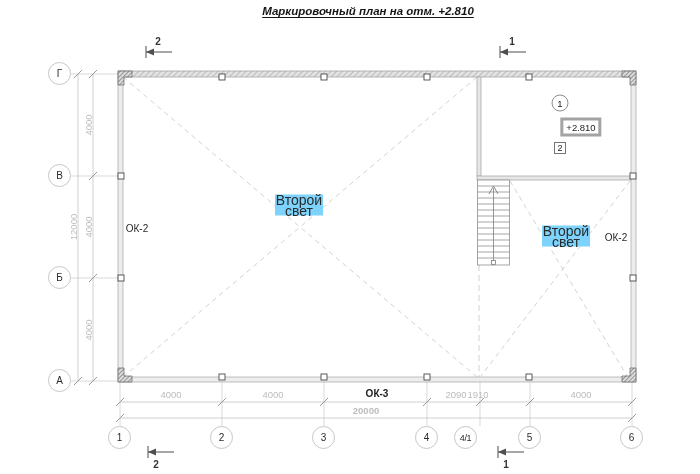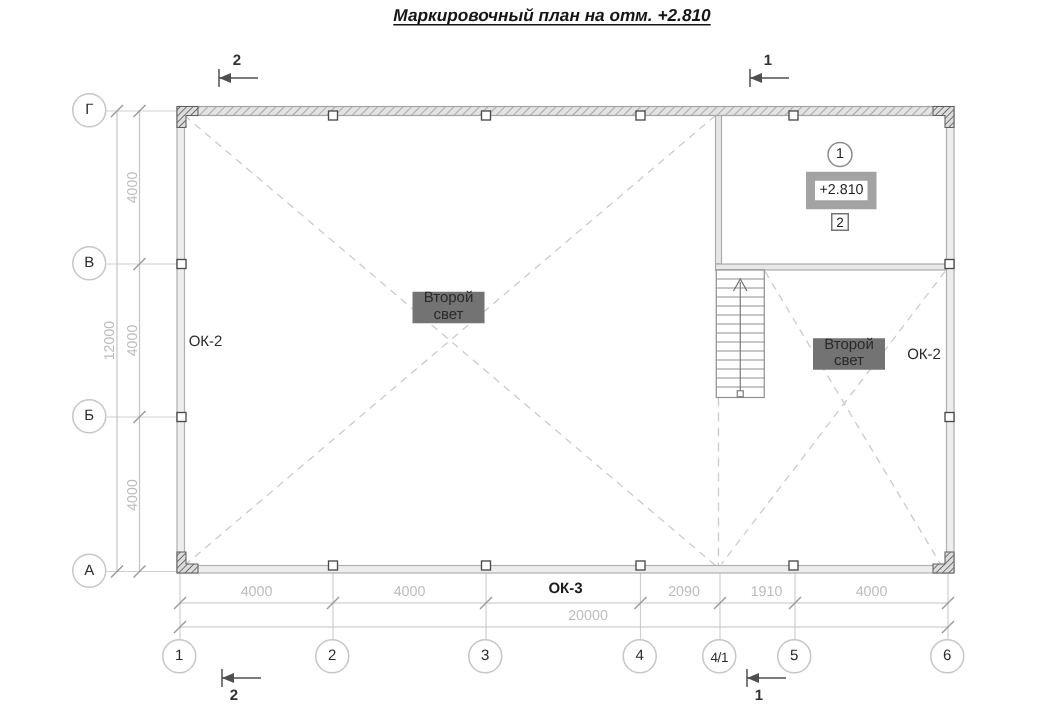--- a/index.html
+++ b/index.html
@@ -11,28 +11,28 @@
          font-weight:bold;color:#161616;text-decoration:underline;text-underline-offset:2px;}
   .bubble{width:23px;height:23px;box-sizing:border-box;border:1px solid #c7c7c7;border-radius:50%;
           background:#fff;display:flex;align-items:center;justify-content:center;
           font-size:10px;color:#2b2b2b;}
   .bubble.small{font-size:9px;letter-spacing:-0.3px;}
   .dimh{font-size:9.5px;color:#bcbcbc;transform:translateX(-50%);white-space:nowrap;}
   .dimv{width:40px;height:12px;text-align:center;font-size:9.5px;color:#bcbcbc;
         transform:rotate(-90deg);transform-origin:center;white-space:nowrap;}
   .lbl{font-size:10px;color:#2a2a2a;transform:translate(-50%,-50%);white-space:nowrap;background:#fff;padding:0 1px;}
   .lbl.bold{font-weight:bold;color:#1c1c1c;margin-top:30px;}
-  .void{font-size:10px;color:#2a2a2a;width:48px;text-align:center;line-height:10.5px;
-        transform:translate(-50%,-50%);background:#737373;}
+  .void{font-size:14px;color:#2a2a2a;width:48px;text-align:center;line-height:10.5px;
+        transform:translate(-50%,-50%);background:#7dd3fc;}
   .sec{font-size:10px;font-weight:bold;color:#333;transform:translate(-50%,-50%);}
   .tag-circle{width:17px;height:17px;box-sizing:border-box;border:1px solid #8d8d8d;border-radius:50%;
               background:#fff;display:flex;align-items:center;justify-content:center;
               font-size:9.5px;color:#222;transform:translate(-50%,-50%);}
-  .tag-box{box-sizing:border-box;border:6px solid #a3a3a3;background:#fff;padding:1px 3px;
-           font-size:9.5px;color:#1f1f1f;transform:translate(-50%,-50%);white-space:nowrap;}
+  .tag-box{box-sizing:border-box;border:3px solid #a3a3a3;background:#fff;padding:1px 3px;
+           font-size:9.5px;color:#1f1f1f;transform:translate(-50%,-50%);white-space:nowrap;margin-left:20px;}
   .tag-sq{width:12px;height:12px;box-sizing:border-box;border:1px solid #757575;background:#fff;
           display:flex;align-items:center;justify-content:center;font-size:9px;color:#222;
           transform:translate(-50%,-50%);}
 </style>
 </head>
 <body>
 
 <div id="stage">
 
   <svg width="700" height="474" viewBox="0 0 700 474">
@@ -181,42 +181,42 @@
     </div>
   <div class="abs bubble" style="left:210px;top:426px;">
       <span>2</span>
     </div>
   <div class="abs bubble" style="left:312px;top:426px;">
       <span>3</span>
     </div>
   <div class="abs bubble" style="left:415px;top:426px;">
       <span>4</span>
     </div>
-  <div class="abs bubble small" style="left:468px;top:426px;">
+  <div class="abs bubble small" style="left:454px;top:426px;">
       <span>4/1</span>
     </div>
   <div class="abs bubble" style="left:518px;top:426px;">
       <span>5</span>
     </div>
   <div class="abs bubble" style="left:620px;top:426px;">
       <span>6</span>
     </div>
 
   <div class="abs dimv" style="left:69px;top:119px;">4000</div>
   <div class="abs dimv" style="left:69px;top:221px;">4000</div>
   <div class="abs dimv" style="left:69px;top:324px;">4000</div>
   <div class="abs dimv" style="left:54px;top:221px;">12000</div>
 
   <div class="abs dimh" style="left:171px;top:389px;">4000</div>
   <div class="abs dimh" style="left:273px;top:389px;">4000</div>
   <div class="abs dimh" style="left:375px;top:389px;">4000</div>
   <div class="abs dimh" style="left:456px;top:389px;">2090</div>
-  <div class="abs dimh" style="left:511px;top:389px;">1910</div>
+  <div class="abs dimh" style="left:478px;top:389px;">1910</div>
   <div class="abs dimh" style="left:581px;top:389px;">4000</div>
-  <div class="abs dimh" style="left:392px;top:405px;">20000</div>
+  <div class="abs dimh" style="left:366px;top:405px;font-weight:bold;">20000</div>
 
   <div class="abs lbl" style="left:137px;top:228px;">ОК-2</div>
   <div class="abs lbl" style="left:616px;top:237px;">ОК-2</div>
   <div class="abs lbl bold" style="left:377px;top:363px;">ОК-3</div>
   <div class="abs void" style="left:299px;top:205px;">Второй свет</div>
   <div class="abs void" style="left:566px;top:236px;">Второй свет</div>
 
   <div class="abs tag-circle" style="left:560px;top:103px;">1</div>
   <div class="abs tag-box" style="left:561px;top:127px;">+2.810</div>
   <div class="abs tag-sq" style="left:560px;top:148px;">2</div>

